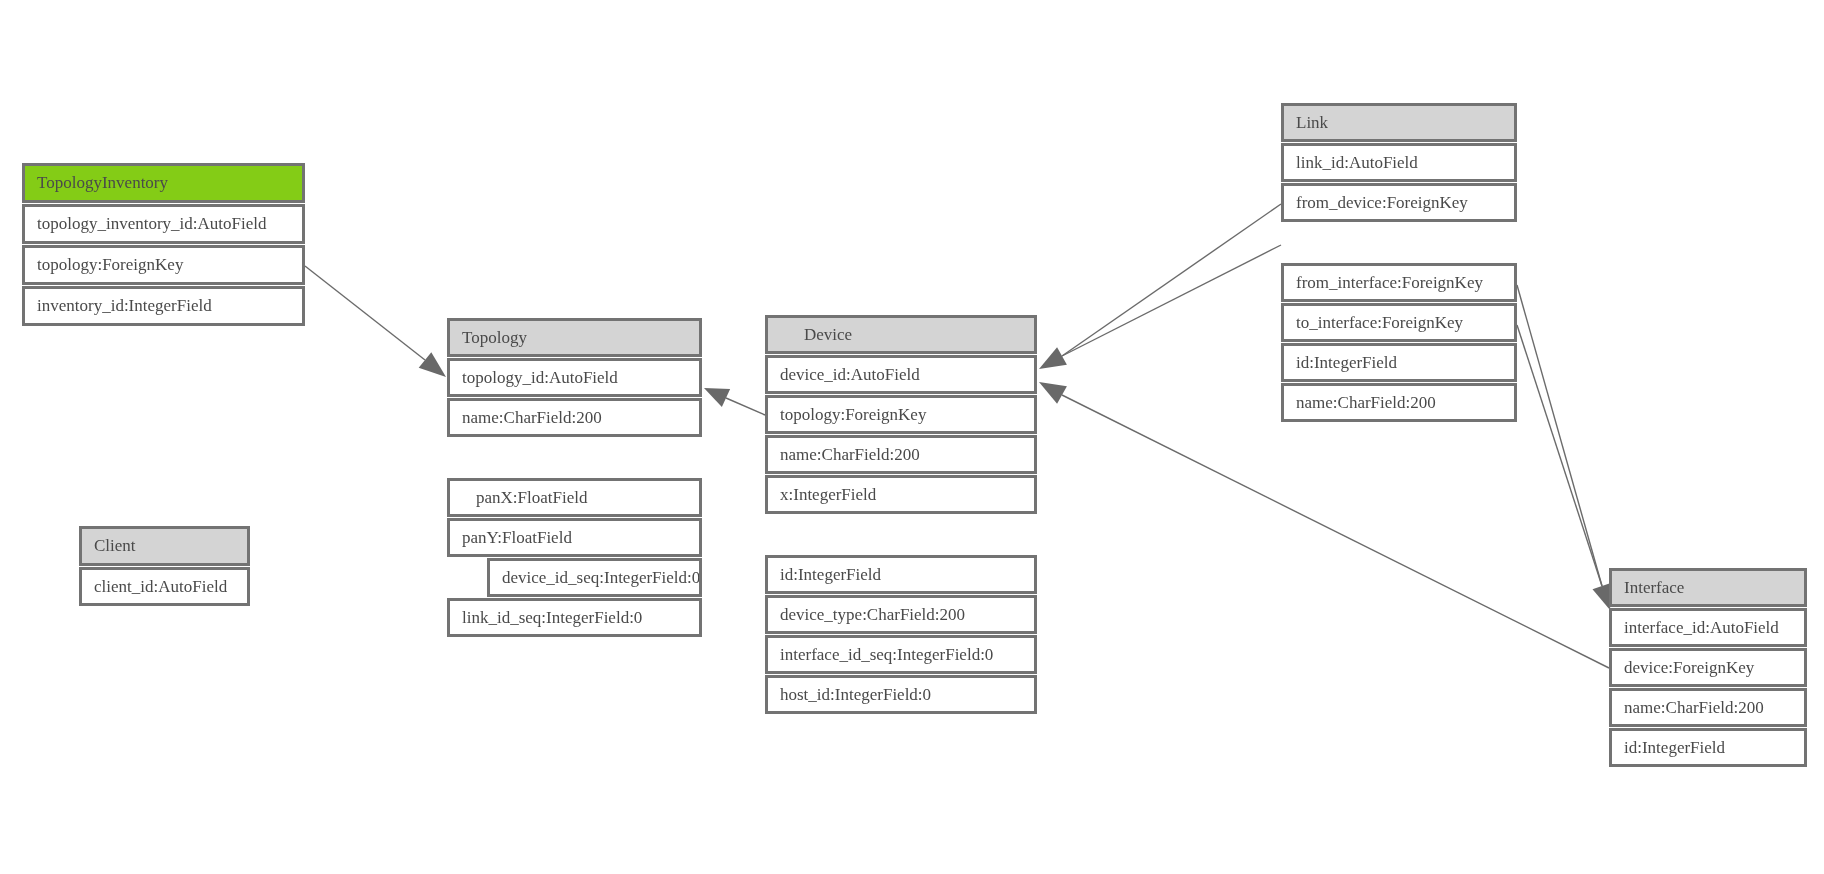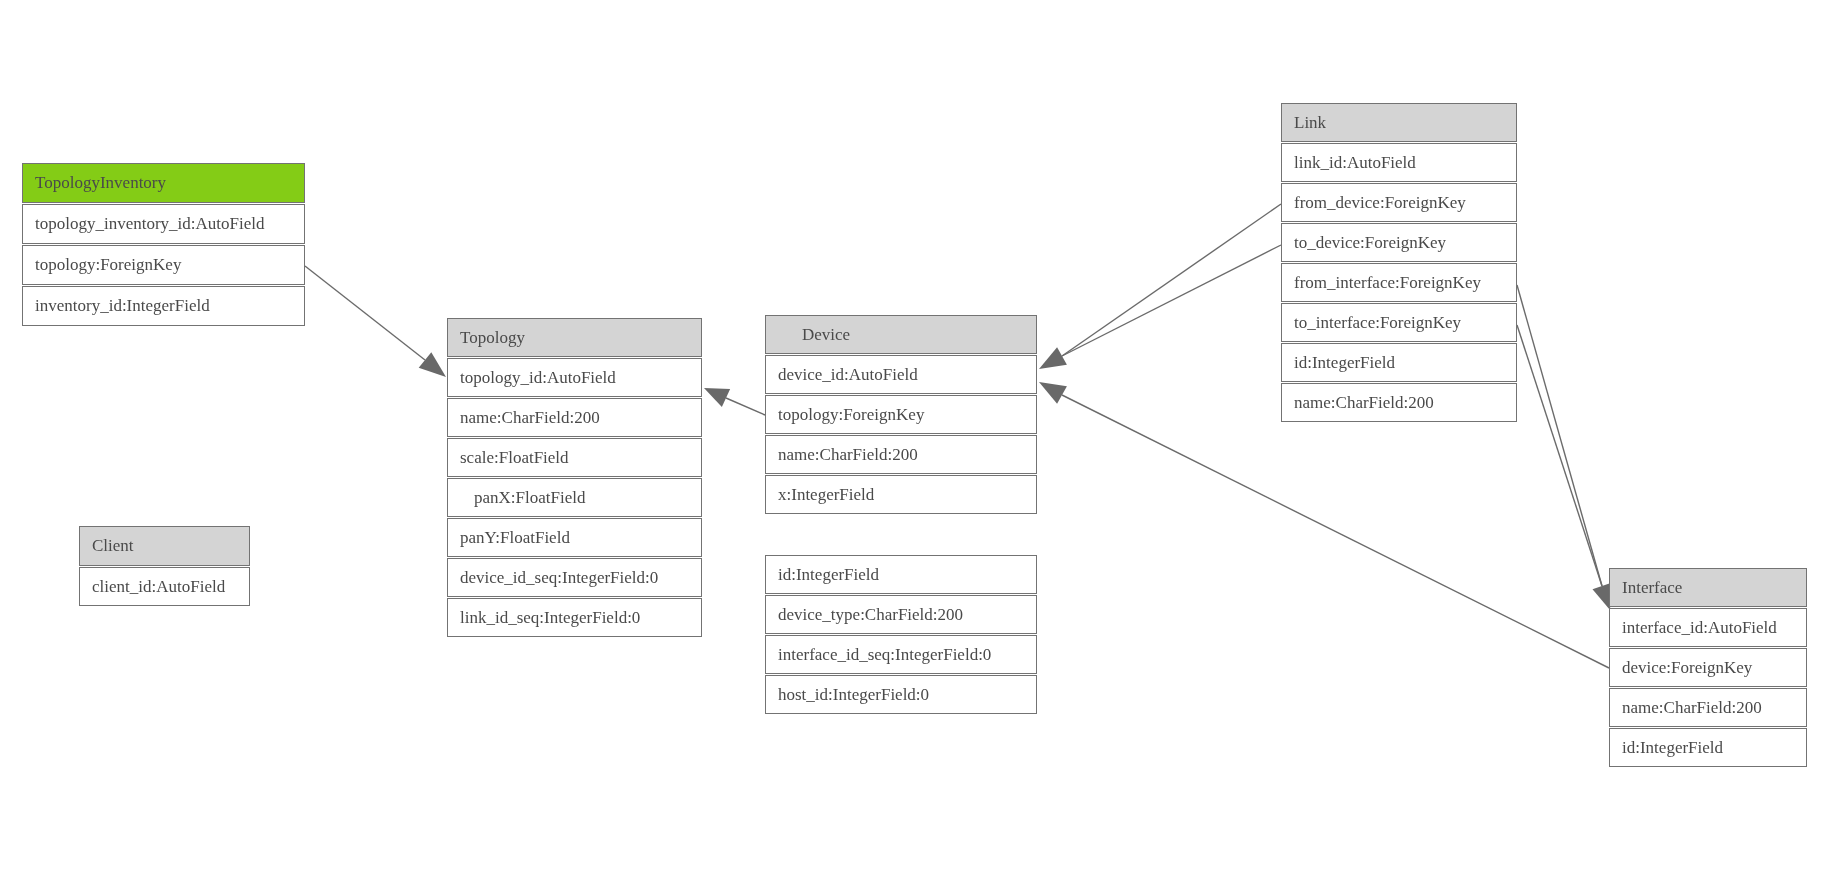--- a/index.html
+++ b/index.html
@@ -25,21 +25,21 @@
   }
   .entity {
     position: absolute;
     box-sizing: border-box;
   }
   .cell {
     position: absolute;
     left: 0;
     right: 0;
     box-sizing: border-box;
-    border: 1px solid #737373;
+    border: 3px solid #737373;
     background: #ffffff;
     color: #4a4a4a;
     font-size: 17px;
     display: flex;
     align-items: center;
     padding-left: 12px;
     white-space: nowrap;
     overflow: hidden;
   }
   .cell.header {
@@ -68,24 +68,23 @@
 <div class="entity" style="left: 22px; top: 163px; width: 283px; height: 164px;">
     <div class="cell header" style="top: 0px; height: 40px; background: #84cc16;">TopologyInventory</div>
   <div class="cell row" style="top: 41px; height: 40px;">topology_inventory_id:AutoField</div>
       <div class="cell row" style="top: 82px; height: 40px;">topology:ForeignKey</div>
       <div class="cell row" style="top: 123px; height: 40px;">inventory_id:IntegerField</div>
     </div>
     <div class="entity" style="left: 447px; top: 318px; width: 255px; height: 320px;">
     <div class="cell header" style="top: 0px; height: 39px; background: rgb(212, 212, 212);">Topology</div>
   <div class="cell row" style="top: 40px; height: 39px;">topology_id:AutoField</div>
       <div class="cell row" style="top: 80px; height: 39px;">name:CharField:200</div>
-      <div class="cell row" style="top: 120px; height: 39px;">scale:FloatField</div>
       <div class="cell row" style="top: 160px; height: 39px; padding-left: 26px;">panX:FloatField</div>
       <div class="cell row" style="top: 200px; height: 39px;">panY:FloatField</div>
-      <div class="cell row" style="top: 240px; height: 39px;">device_id_seq:IntegerField:0</div>
+      <div class="cell row" style="top: 240px; height: 39px; margin-left: 40px;">device_id_seq:IntegerField:0</div>
       <div class="cell row" style="top: 280px; height: 39px;">link_id_seq:IntegerField:0</div>
     </div>
     <div class="entity" style="left: 79px; top: 526px; width: 171px; height: 81px; text-align: center;">
     <div class="cell header" style="top: 0px; height: 40px; background: rgb(212, 212, 212);">Client</div>
   <div class="cell row" style="top: 41px; height: 39px;">client_id:AutoField</div>
     </div>
     <div class="entity" style="left: 765px; top: 315px; width: 272px; height: 400px;">
     <div class="cell header" style="top: 0px; height: 39px; background: rgb(212, 212, 212); padding-left: 36px;">Device</div>
   <div class="cell row" style="top: 40px; height: 39px;">device_id:AutoField</div>
       <div class="cell row" style="top: 80px; height: 39px;">topology:ForeignKey</div>
@@ -93,21 +92,20 @@
       <div class="cell row" style="top: 160px; height: 39px;">x:IntegerField</div>
       <div class="cell row" style="top: 240px; height: 39px;">id:IntegerField</div>
       <div class="cell row" style="top: 280px; height: 39px;">device_type:CharField:200</div>
       <div class="cell row" style="top: 320px; height: 39px;">interface_id_seq:IntegerField:0</div>
       <div class="cell row" style="top: 360px; height: 39px;">host_id:IntegerField:0</div>
     </div>
     <div class="entity" style="left: 1281px; top: 103px; width: 236px; height: 320px;">
     <div class="cell header" style="top: 0px; height: 39px; background: rgb(212, 212, 212);">Link</div>
   <div class="cell row" style="top: 40px; height: 39px;">link_id:AutoField</div>
       <div class="cell row" style="top: 80px; height: 39px;">from_device:ForeignKey</div>
-      <div class="cell row" style="top: 120px; height: 39px;">to_device:ForeignKey</div>
       <div class="cell row" style="top: 160px; height: 39px;">from_interface:ForeignKey</div>
       <div class="cell row" style="top: 200px; height: 39px;">to_interface:ForeignKey</div>
       <div class="cell row" style="top: 240px; height: 39px;">id:IntegerField</div>
       <div class="cell row" style="top: 280px; height: 39px;">name:CharField:200</div>
     </div>
     <div class="entity" style="left: 1609px; top: 568px; width: 198px; height: 200px;">
     <div class="cell header" style="top: 0px; height: 39px; background: rgb(212, 212, 212);">Interface</div>
   <div class="cell row" style="top: 40px; height: 39px;">interface_id:AutoField</div>
       <div class="cell row" style="top: 80px; height: 39px;">device:ForeignKey</div>
       <div class="cell row" style="top: 120px; height: 39px;">name:CharField:200</div>

